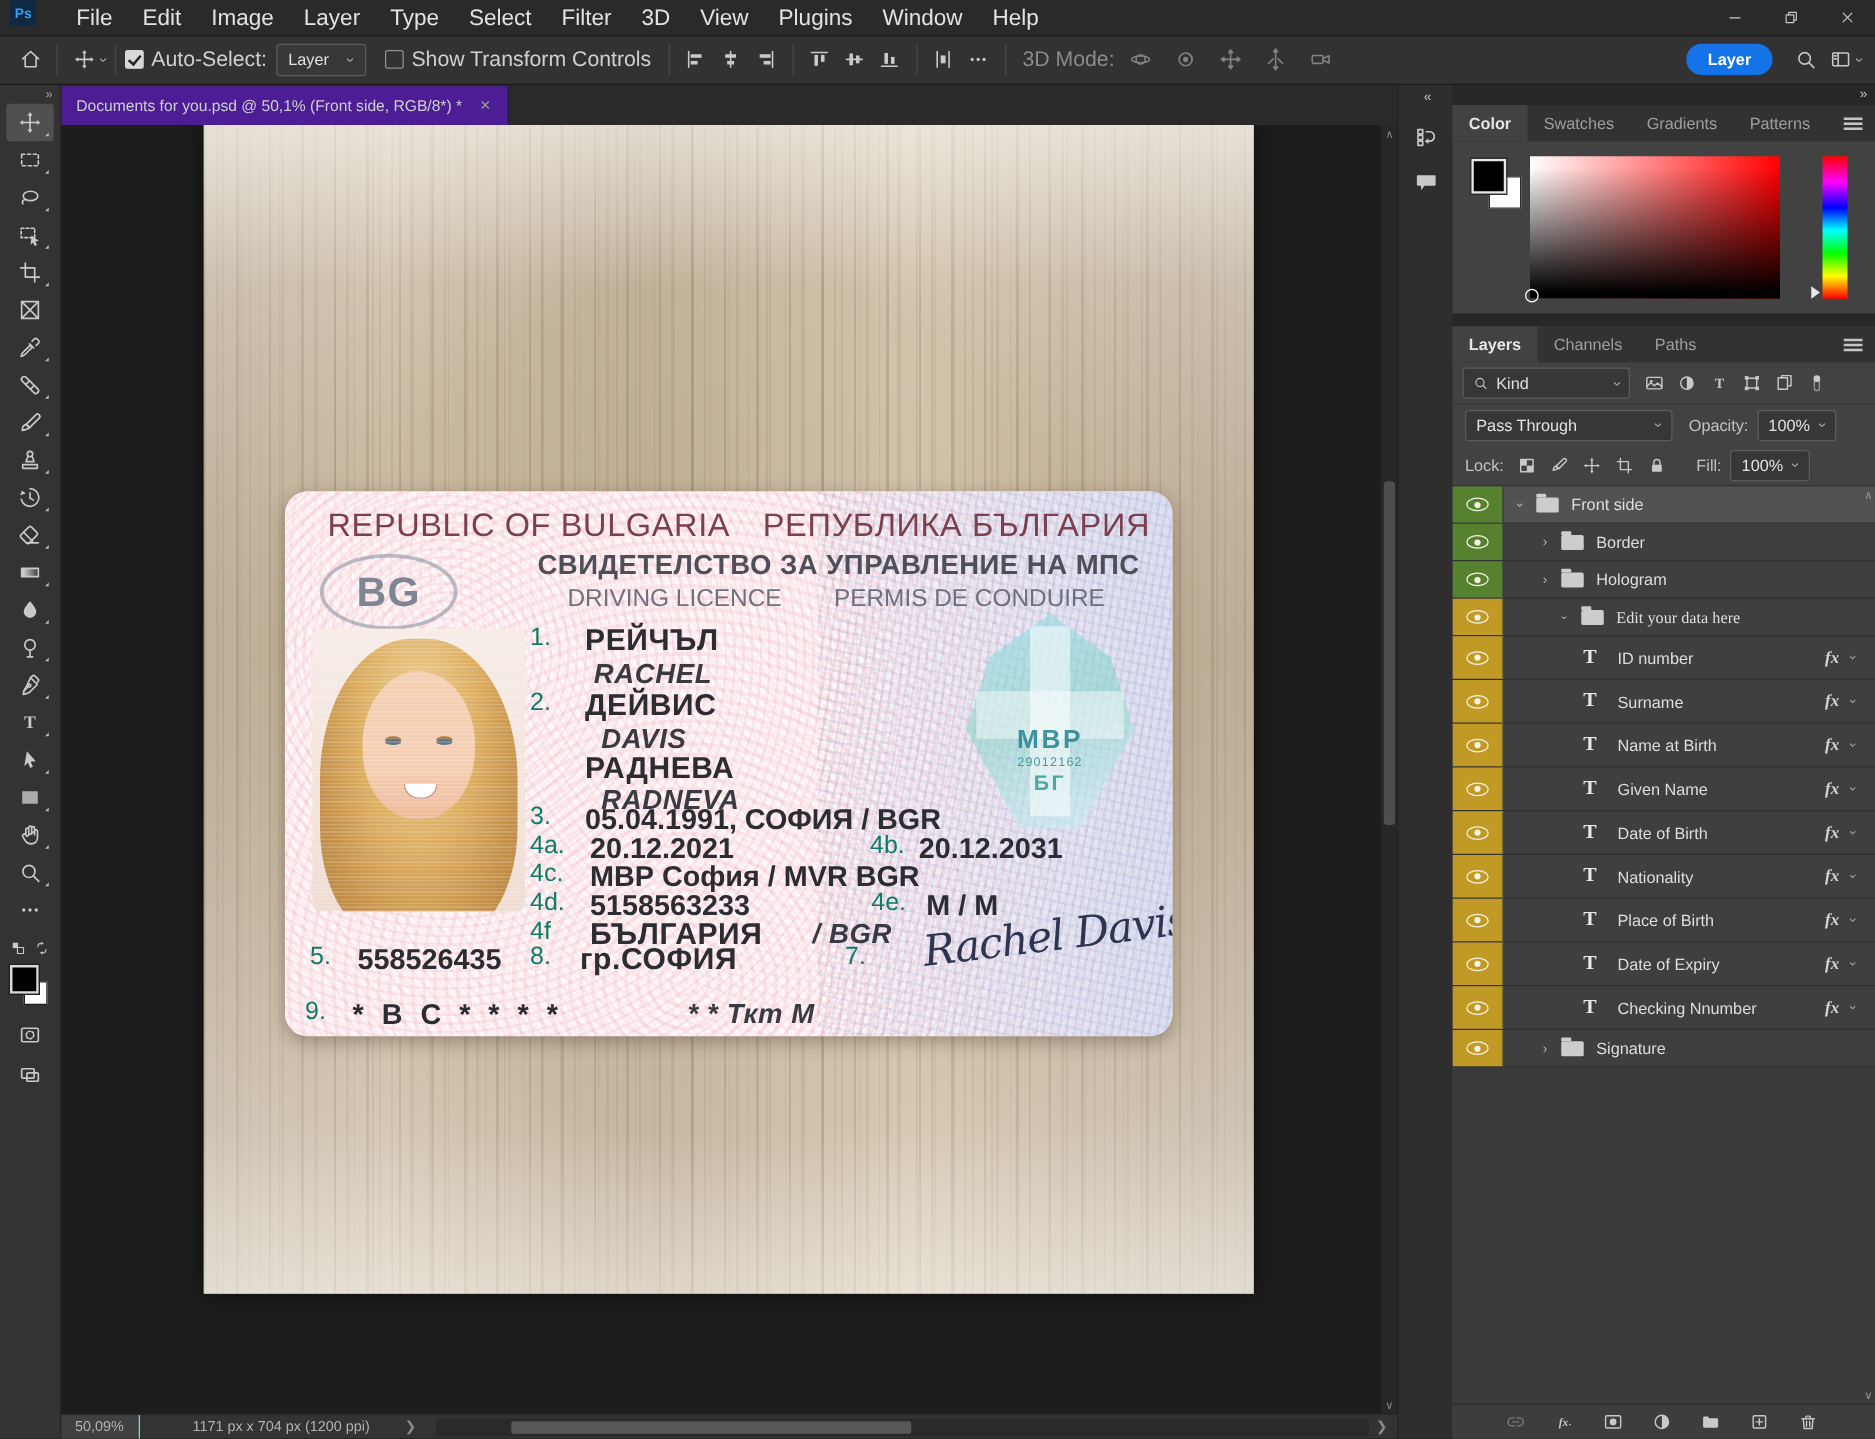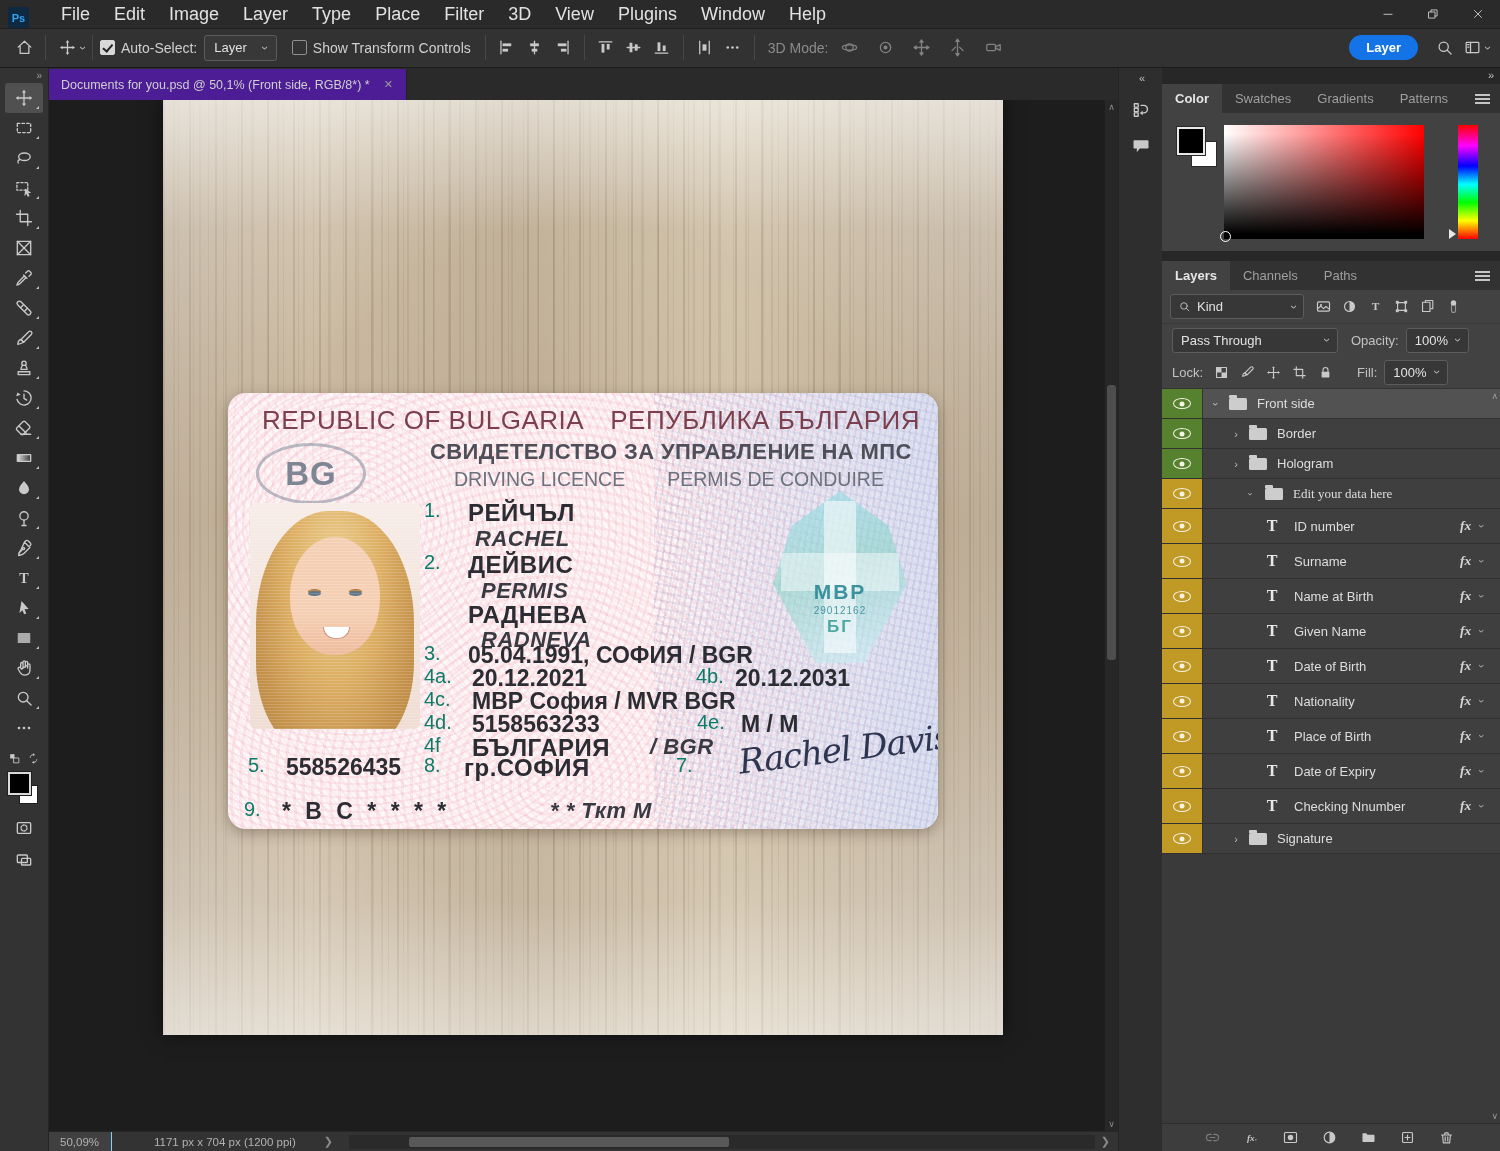--- a/index.html
+++ b/index.html
@@ -6,36 +6,36 @@
   body{width:1500px;height:1151px;position:relative;overflow:hidden;background:#1d1d1d;
        font-family:"Liberation Sans",sans-serif;color:#d6d6d6;-webkit-font-smoothing:antialiased;}
   .icon{display:block}
   .icon path,.icon rect,.icon circle,.icon line,.icon ellipse,.icon polyline{fill:none;stroke:#c9c9c9;stroke-width:1.6;stroke-linecap:round;stroke-linejoin:round}
   .icon .f{fill:#c9c9c9;stroke:none}
   .icon text{fill:#c9c9c9;stroke:none}
   .dim .icon path,.dim .icon rect,.dim .icon circle,.dim .icon line,.dim .icon ellipse{stroke:#828282}
   .dim .icon .f{fill:#828282}
 
   
-  .titlebar{position:absolute;left:0;top:0;right:0;height:28px;background:#2a2a2a;display:flex;align-items:flex-end;z-index:30;border-bottom:1px solid #202020}
+  .titlebar{position:absolute;left:0;top:0;right:0;height:28px;background:#2a2a2a;display:flex;align-items:flex-start;z-index:30;border-bottom:1px solid #202020}
   .pslogo{width:21px;height:21px;margin-left:8px;background:#0d2a42;color:#35a3f5;font-size:11px;font-weight:bold;
           border-radius:3px;display:flex;align-items:center;justify-content:center}
   .menus{display:flex;margin-left:20px}
   .menu-item{padding:0 12px;line-height:28px;font-size:18px;color:#e2e2e2;cursor:default}
   .win-controls{margin-left:auto;display:flex}
   .win-btn{width:45px;height:28px;display:flex;align-items:center;justify-content:center}
   .win-btn svg{width:14px;height:14px}
 
   
   .optionsbar{position:absolute;top:28px;left:0;right:0;height:40px;background:#323232;border-bottom:1px solid #1b1b1b;
               display:flex;align-items:center;padding:0 10px;box-sizing:border-box;z-index:25}
   .opt-icon{width:28px;height:26px;display:flex;align-items:center;justify-content:center;border-radius:3px}
   .opt-icon svg{width:19px;height:19px}
   .sep{width:1px;height:25px;background:#474747;margin:0 7px;flex:none}
-  .opt-label{font-size:14px;color:#d0d0d0;margin:0 7px 0 6px;white-space:nowrap}
+  .opt-label{font-size:17px;color:#d0d0d0;margin:0 7px 0 6px;white-space:nowrap}
   .opt-label.dimtext{color:#8b8b8b}
   .checkbox{width:13px;height:13px;border:1px solid #909090;border-radius:2px;flex:none;position:relative;background:transparent}
   .checkbox.checked{background:#d8d8d8;border-color:#d8d8d8}
   .checkbox.checked::after{content:"";position:absolute;left:3.5px;top:0.5px;width:3.5px;height:7.5px;border:solid #222;border-width:0 2px 2px 0;transform:rotate(40deg)}
   .dropdown{height:24px;background:#383838;border:1px solid #5c5c5c;border-radius:3px;display:flex;align-items:center;
             padding:0 9px;font-size:13px;color:#e0e0e0;gap:16px;white-space:nowrap}
   .chev{font-size:12px;color:#b5b5b5;display:inline-block;transform:rotate(90deg);line-height:1}
   .share-btn{background:#1473e6;color:#fff;font-size:13px;font-weight:bold;border-radius:14px;padding:5px 17px;margin:0 12px;white-space:nowrap}
   .spacer{flex:1}
 
@@ -213,21 +213,21 @@
 <body>
 
 <div class="titlebar">
   <div class="pslogo">Ps</div>
   <nav class="menus" id="menus">
       <div class="menu-item">File</div>
       <div class="menu-item">Edit</div>
       <div class="menu-item">Image</div>
       <div class="menu-item">Layer</div>
       <div class="menu-item">Type</div>
-      <div class="menu-item">Place</div>
+      <div class="menu-item">Select</div>
       <div class="menu-item">Filter</div>
       <div class="menu-item">3D</div>
       <div class="menu-item">View</div>
       <div class="menu-item">Plugins</div>
       <div class="menu-item">Window</div>
       <div class="menu-item">Help</div>
     </nav>
   <div class="win-controls">
     <div class="win-btn">
         <svg class="icon" viewBox="0 0 24 24">
@@ -600,21 +600,21 @@
         <span class="cyr" style="left:240px">РЕЙЧЪЛ</span>
       </div>
       <div class="row" style="top:133px">
         <span class="lat" style="left:247px">RACHEL</span>
       </div>
       <div class="row" style="top:158px">
         <span class="num" style="left:196px">2.</span>
         <span class="cyr" style="left:240px">ДЕЙВИС</span>
       </div>
       <div class="row" style="top:185px">
-        <span class="lat" style="left:253px">PERMIS</span>
+        <span class="lat" style="left:253px">DAVIS</span>
       </div>
       <div class="row" style="top:208px">
         <span class="cyr" style="left:240px">РАДНЕВА</span>
       </div>
       <div class="row" style="top:234px">
         <span class="lat" style="left:253px">RADNEVA</span>
       </div>
       <div class="row" style="top:249px">
         <span class="num" style="left:196px">3.</span>
         <span class="val" style="left:240px">05.04.1991, СОФИЯ / BGR</span>

